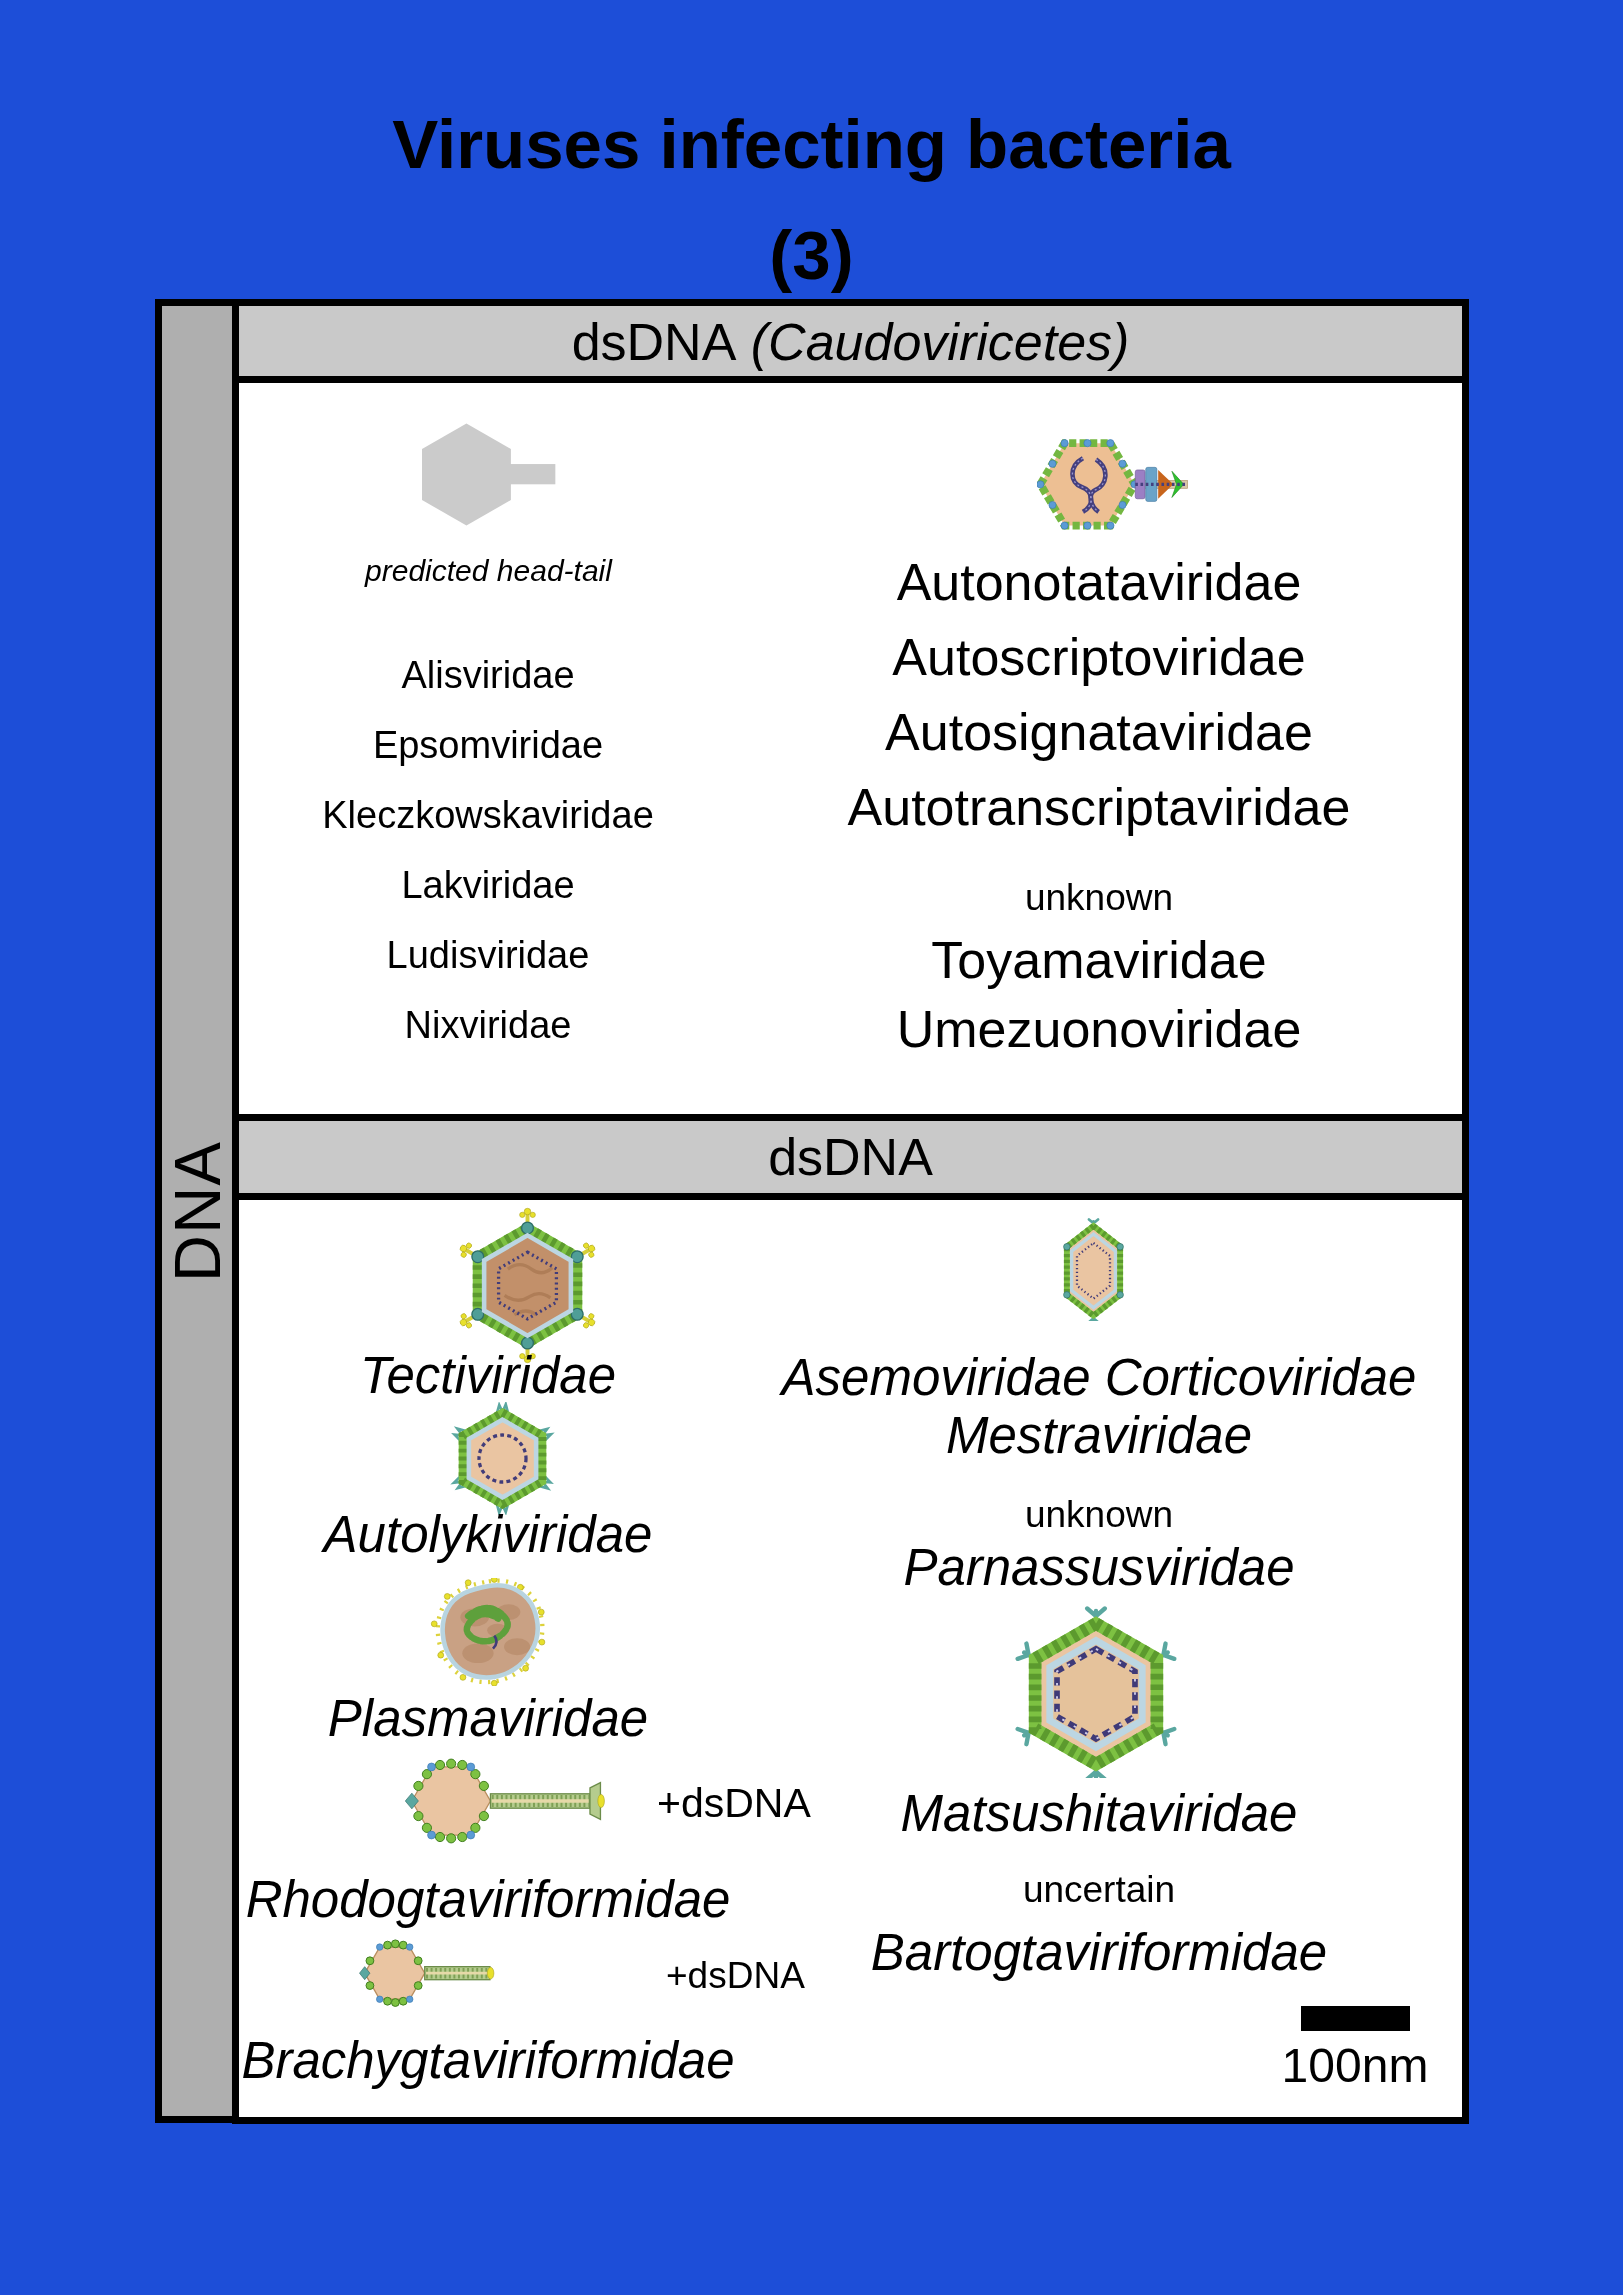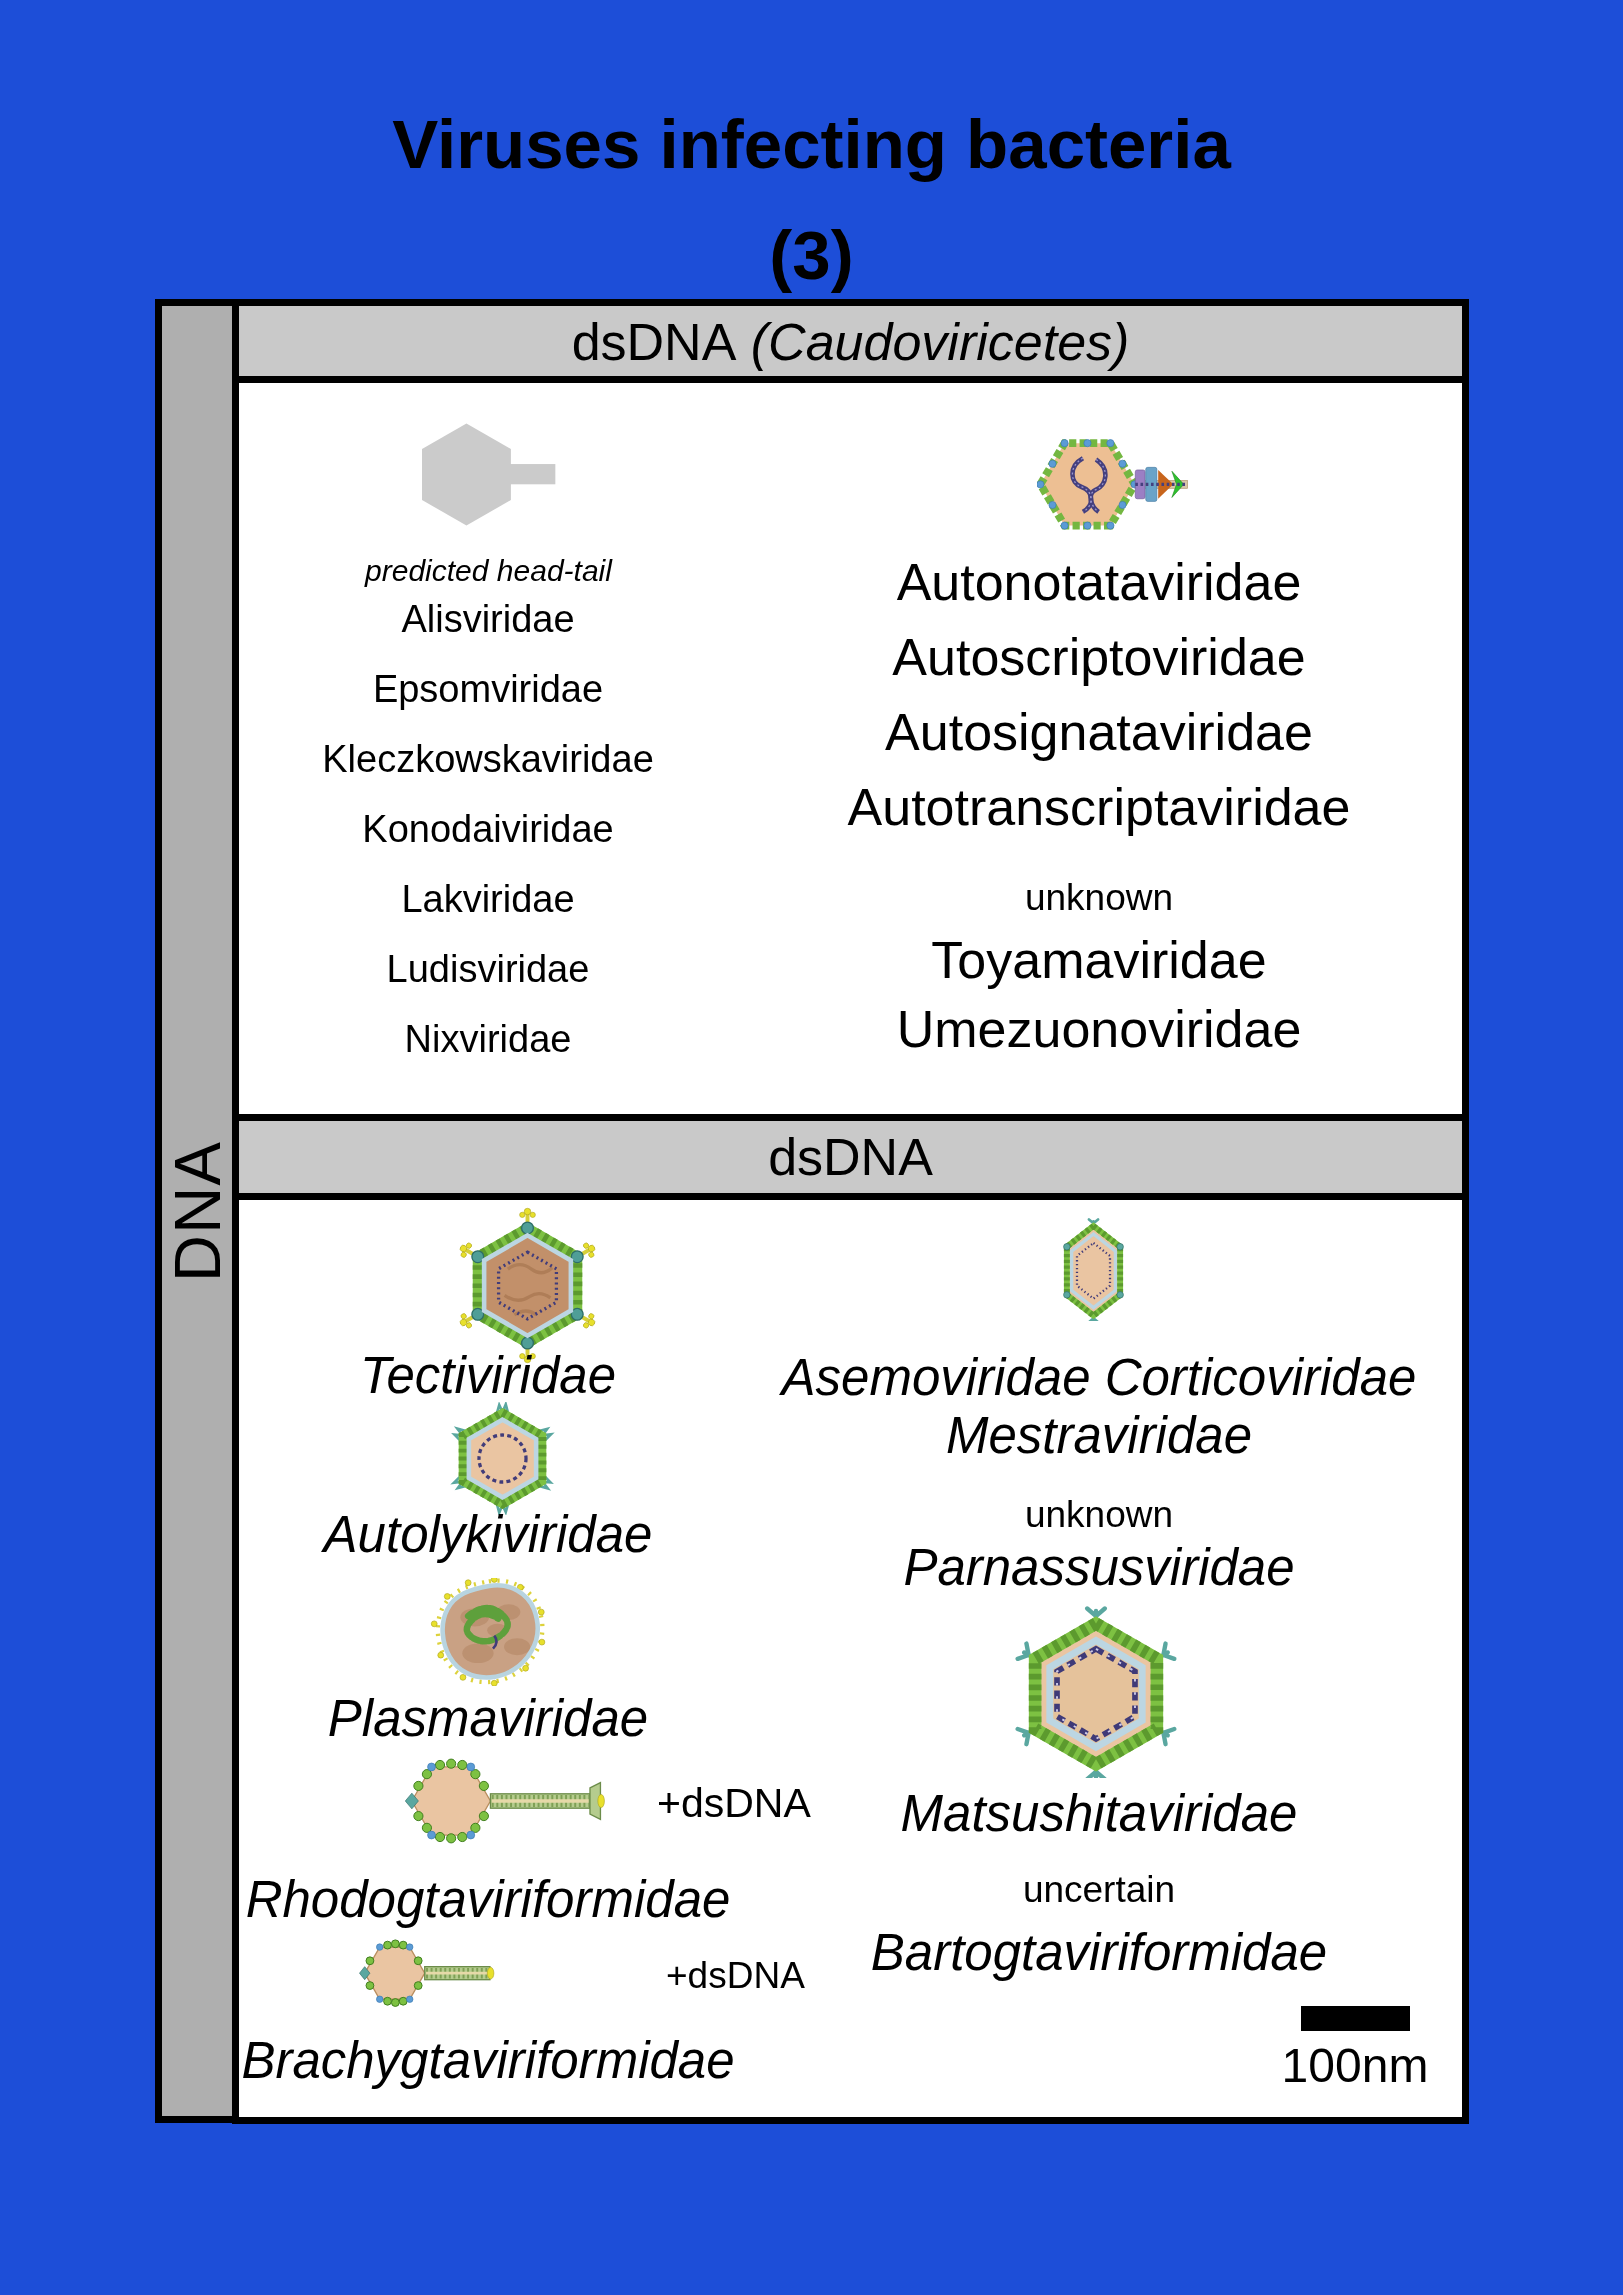--- a/index.html
+++ b/index.html
@@ -78,25 +78,24 @@
       <path d="M70,40 C48,52 50,78 68,84 C86,90 88,112 70,122" fill="none" stroke="#9a95cc" stroke-width="2" stroke-dasharray="3 4"></path>
       <path d="M90,42 C112,56 106,82 90,88 C76,94 82,114 94,122" fill="none" stroke="#9a95cc" stroke-width="2" stroke-dasharray="3 4"></path>
       <rect x="150" y="58" width="15" height="44" rx="3" fill="#9b7fc4" stroke="#6e5a96"></rect>
       <rect x="166" y="54" width="17" height="52" rx="3" fill="#6aa3c8" stroke="#4a7da3"></rect>
       <polygon points="185,58 208,80 185,102" fill="#c8651c"></polygon>
       <polygon points="206,60 224,80 206,100 213,80" fill="#2fc12f" stroke="#1e8f1e"></polygon>
       <line x1="150" y1="80" x2="230" y2="80" stroke="#45407e" stroke-width="5" stroke-dasharray="4 4"></line>
     </svg>
   </div>
 
-  <div class="abs ctr s1l fam" style="top:584px;">
+  <div class="abs ctr s1l fam" style="top:640px;">
     <div>Alisviridae</div>
     <div>Epsomviridae</div>
     <div>Kleczkowskaviridae</div>
-    <div>Konodaiviridae</div>
     <div>Lakviridae</div>
     <div>Ludisviridae</div>
     <div>Nixviridae</div>
   </div>
 
   <div class="abs ctr s1r fam" style="top:545px;">
     <div>Autonotataviridae</div>
     <div>Autoscriptoviridae</div>
     <div>Autosignataviridae</div>
     <div>Autotranscriptaviridae</div>

